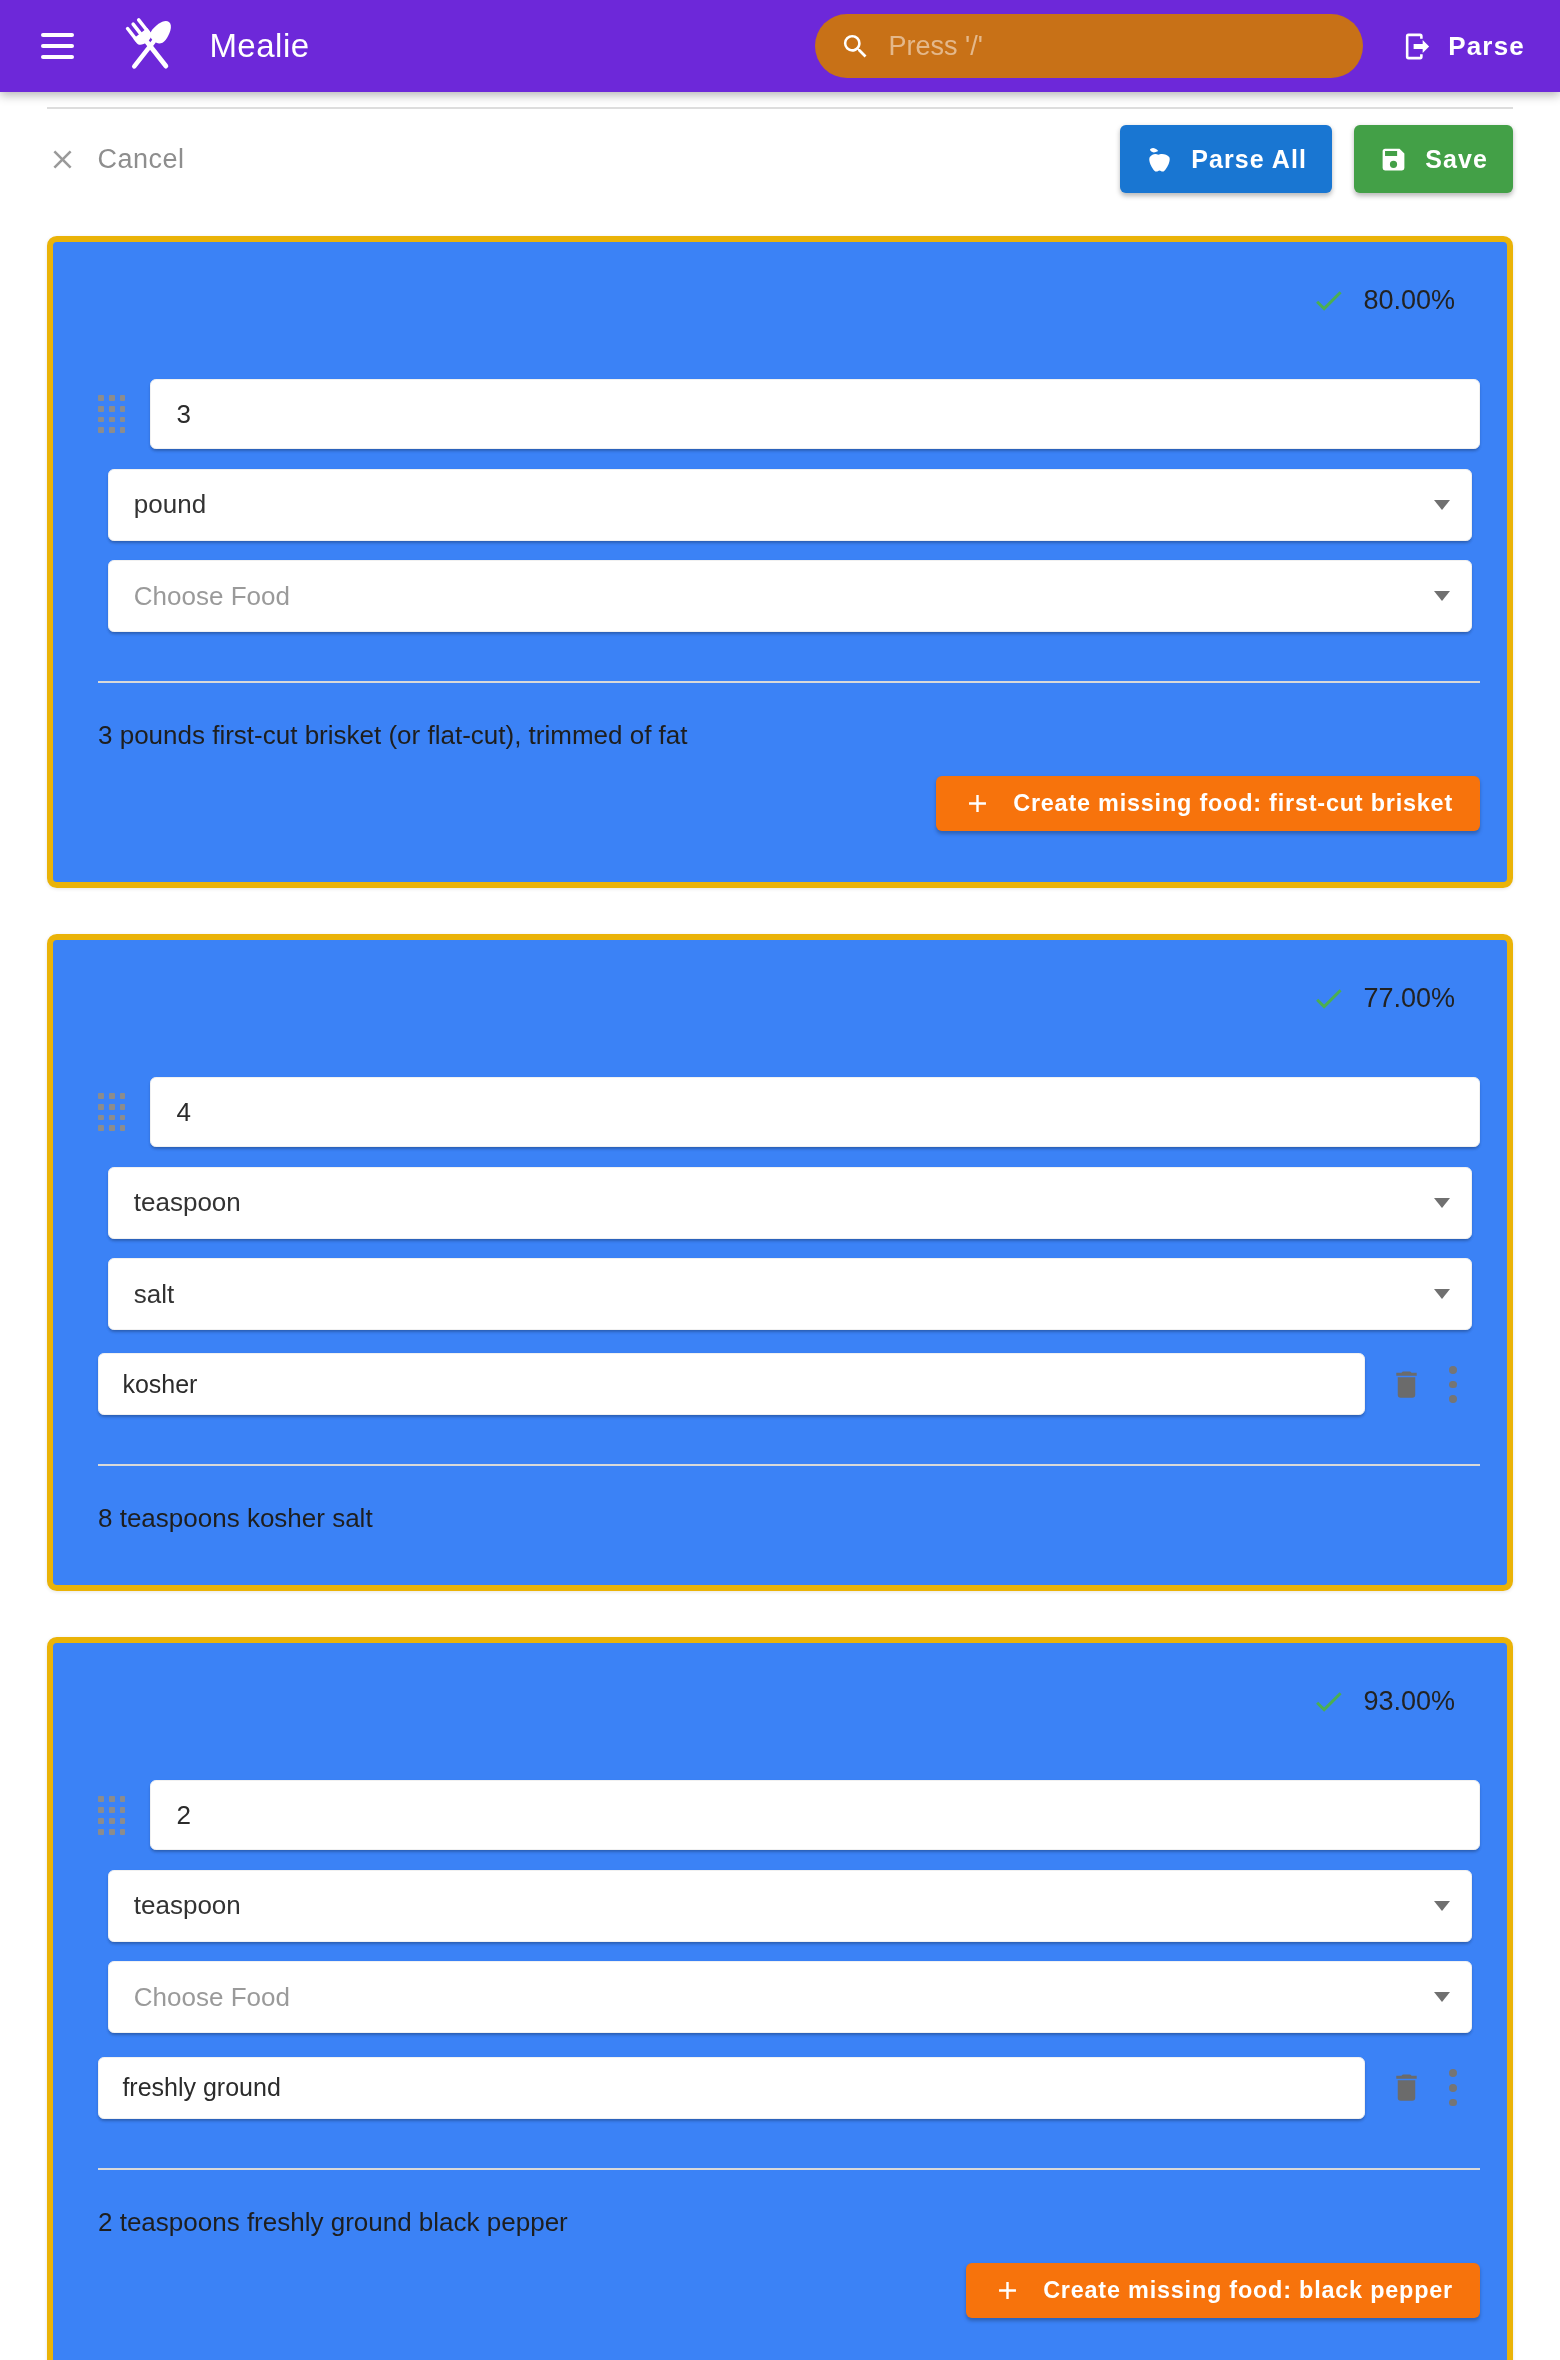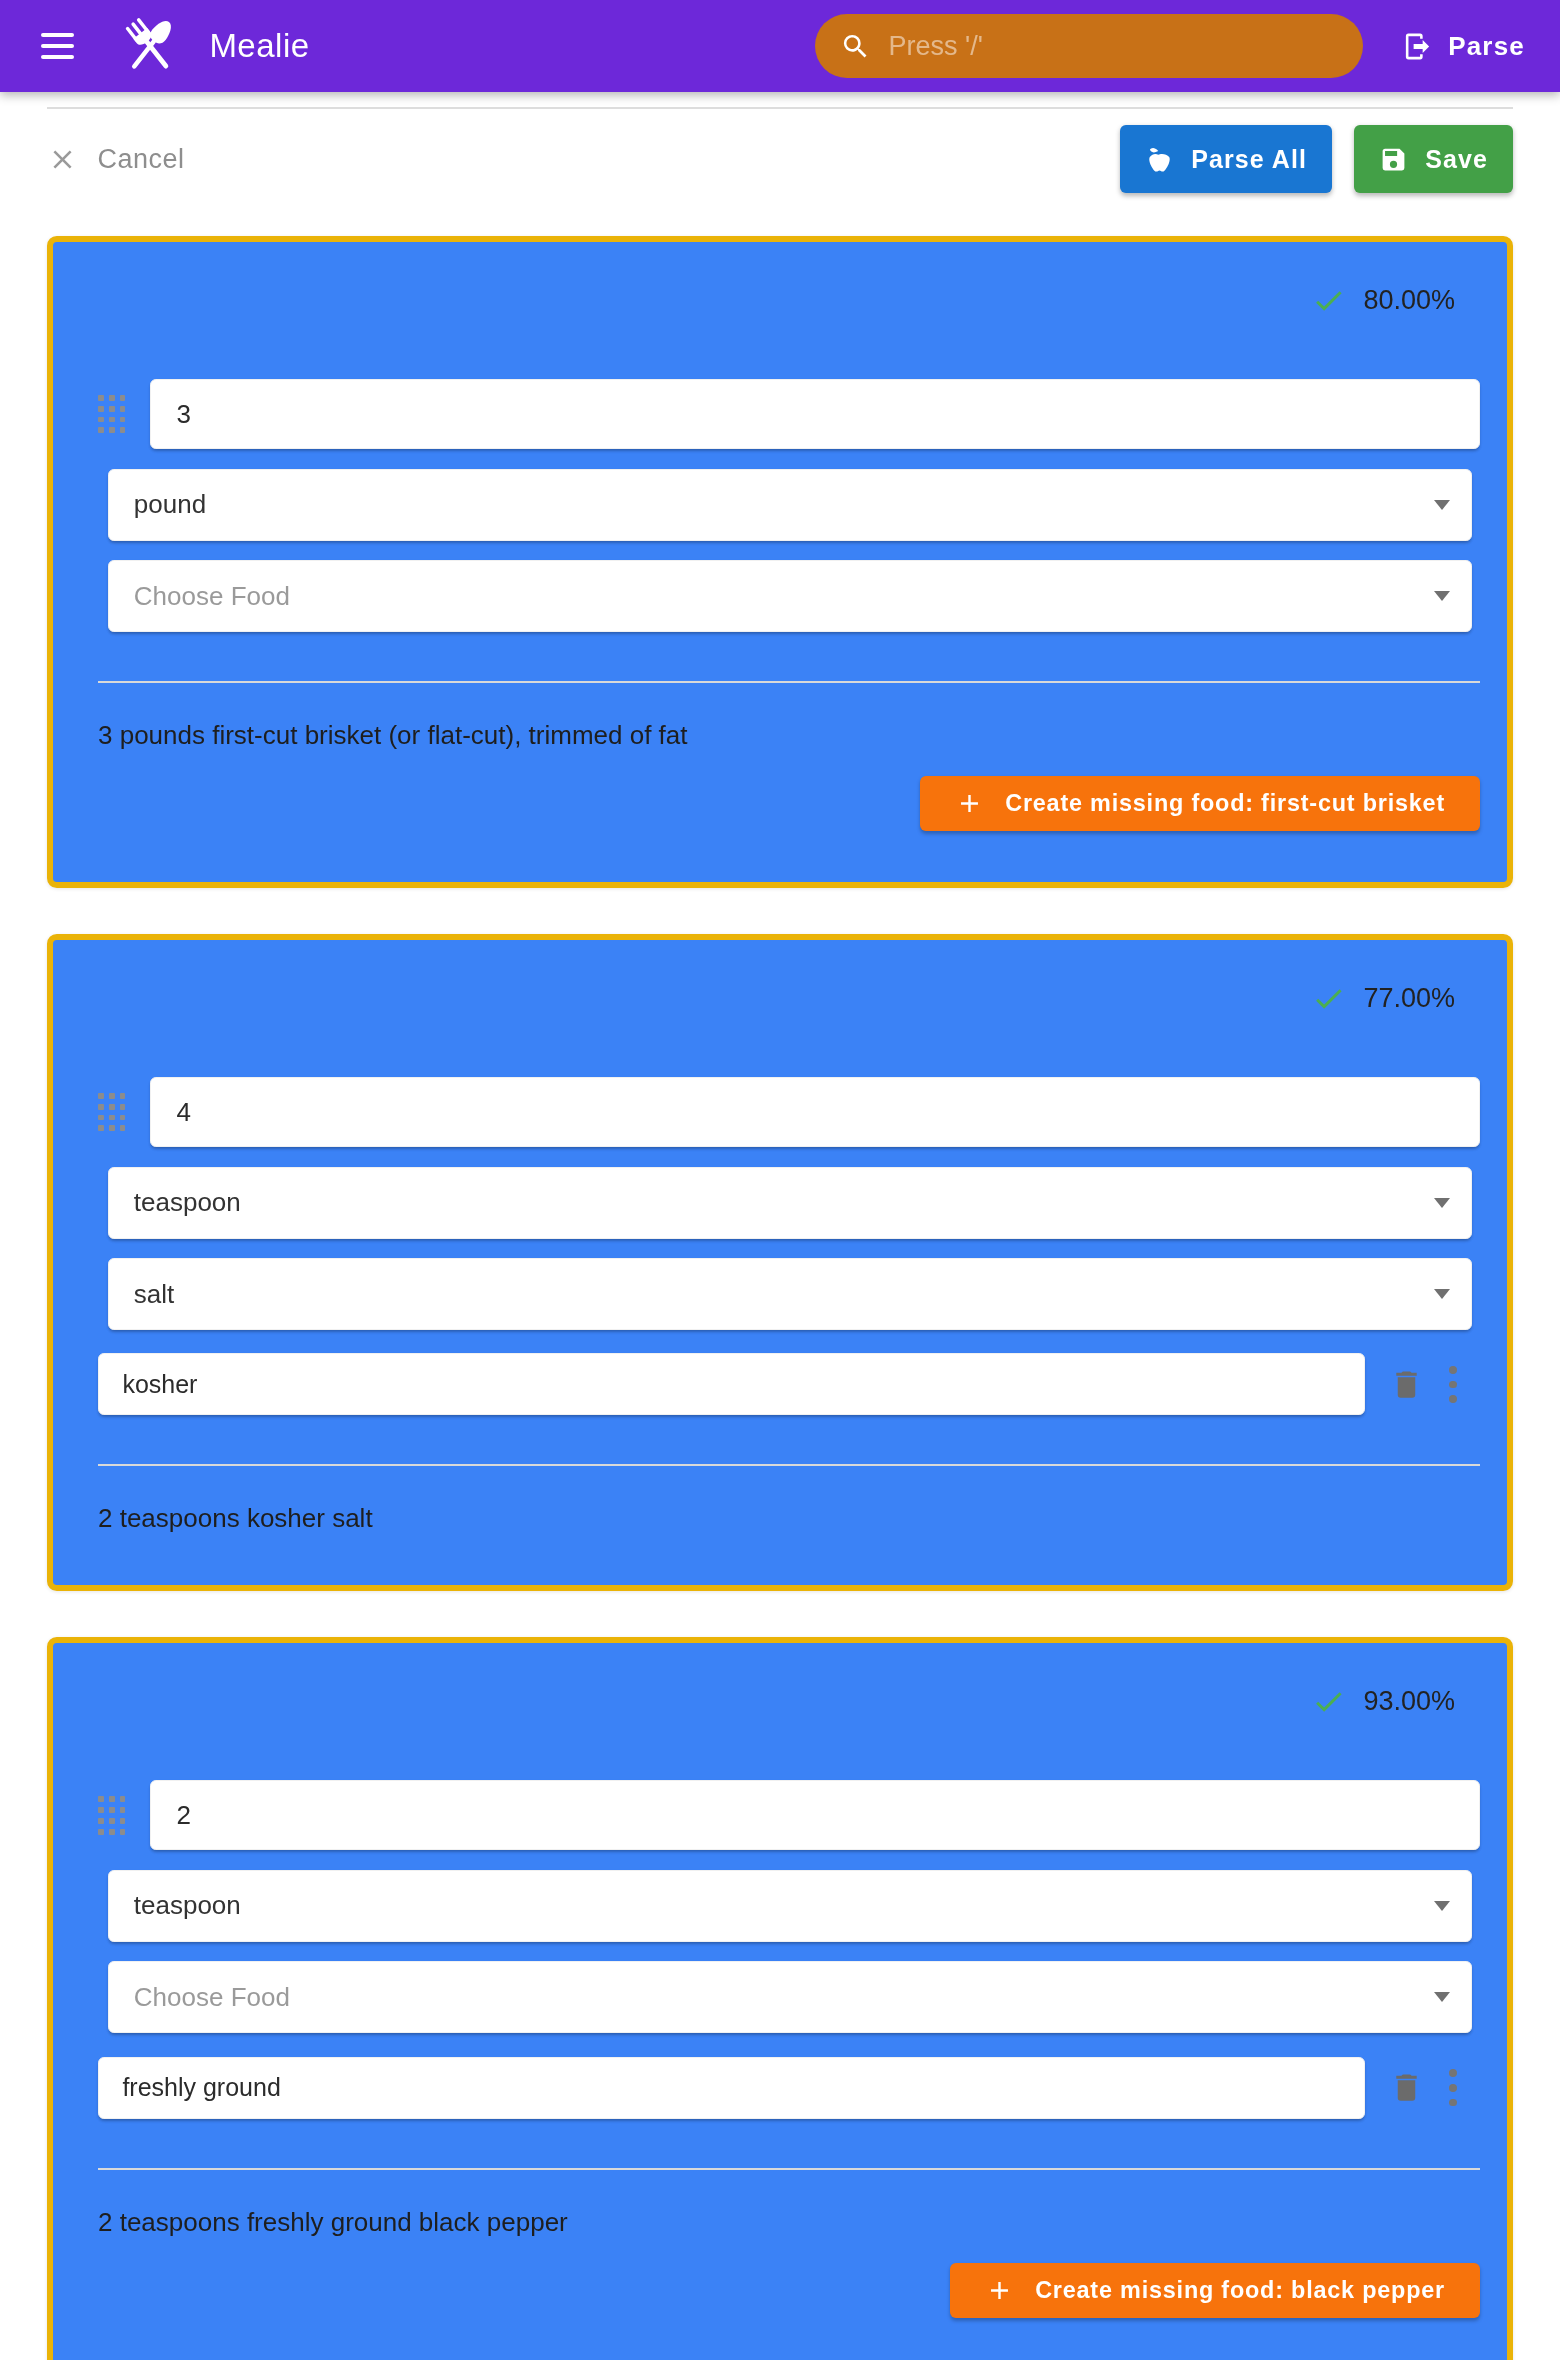--- a/index.html
+++ b/index.html
@@ -68,21 +68,21 @@
   .icon-btn { background:none; border:none; cursor:pointer; display:flex; align-items:center;
     justify-content:center; }
   .trash-btn { margin-left:23.4px; }
   .kebab-btn { margin-left:25px; margin-right:23.4px; display:flex; flex-direction:column; gap:6.8px; }
   .kebab-btn i { width:7.8px; height:7.8px; border-radius:50%; background:#757575; }
 
   .card-divider { height:2px; background:#D9D9D9; margin-top:49px; }
   .parsed-text { margin-top:37px; font-size:26px; color:#1E1E1E; }
 
   .missing-row { display:flex; justify-content:flex-end; margin-top:25px; }
-  .btn-missing { background:#F7730C; height:55px; border-radius:5.9px; padding:0 35px;
+  .btn-missing { background:#F7730C; height:55px; border-radius:5.9px; padding:0 27px;
     display:flex; align-items:center; gap:21.5px; color:#fff; font-size:23.4px; font-weight:700;
     letter-spacing:0.8px; border:none; cursor:pointer; font-family:inherit;
     box-shadow:0 2.9px 3.9px rgba(0,0,0,.25); }
 </style>
 </head>
 <body>
 
 <header class="app-bar">
   <div class="hamburger">
     <span></span>
@@ -232,21 +232,21 @@
           <path fill="#6B6B6B" d="M19,4H15.5L14.5,3H9.5L8.5,4H5V6H19M6,19A2,2 0 0,0 8,21H16A2,2 0 0,0 18,19V7H6V19Z"></path>
         </svg>
       </button>
       <button class="icon-btn kebab-btn">
         <i></i>
           <i></i>
           <i></i>
       </button>
     </div>
     <div class="card-divider"></div>
-    <div class="parsed-text">2 teaspoons kosher salt</div>
+    <div class="parsed-text">8 teaspoons kosher salt</div>
   </section>
 
   <section class="card">
     <div class="confidence-row">
       <span class="check-icon">
         <svg width="35" height="35" viewBox="0 0 24 24">
             <path fill="#4CAF50" d="M21,7L9,19L3.5,13.5L4.91,12.09L9,16.17L19.59,5.59L21,7Z"></path>
           </svg>
       </span>
       <span class="confidence-text">93.00%</span>

